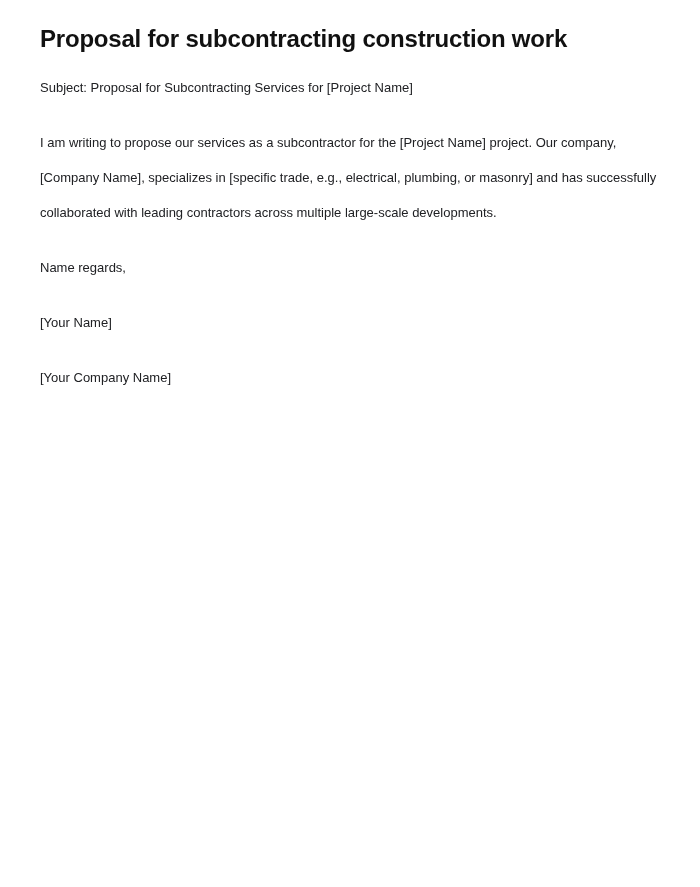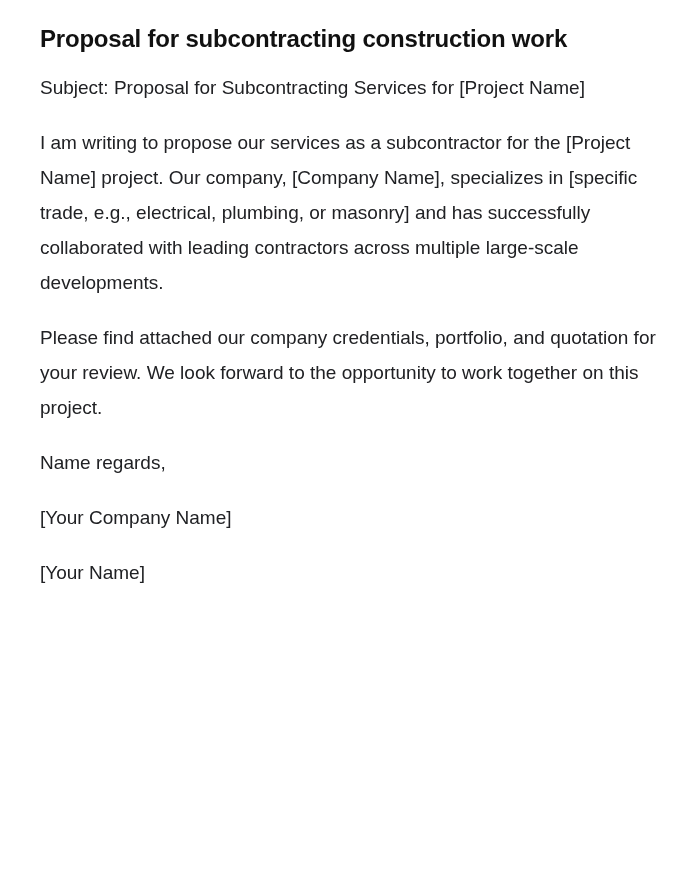--- a/index.html
+++ b/index.html
@@ -23,34 +23,33 @@
   }
   .doc-title {
     font-size: 24px;
     line-height: 34px;
     font-weight: bold;
     letter-spacing: -0.2px;
     margin: 0 0 14px 0;
     color: #111111;
   }
   .doc-paragraph {
-    font-size: 19px;
+    font-size: 13px;
     line-height: 35px;
     margin: 0 0 20px 0;
     color: #202124;
     font-weight: 400;
   }
   .doc-paragraph:last-child {
     margin-bottom: 0;
   }
 </style>
 </head>
 <body>
 
 <div class="document">
   <h1 class="doc-title">Proposal for subcontracting construction work</h1>
   <p class="doc-paragraph">Subject: Proposal for Subcontracting Services for [Project Name]</p>
   <p class="doc-paragraph">I am writing to propose our services as a subcontractor for the [Project Name] project. Our company, [Company Name], specializes in [specific trade, e.g., electrical, plumbing, or masonry] and has successfully collaborated with leading contractors across multiple large-scale developments.</p>
-  <p class="doc-paragraph">Please find attached our company credentials, portfolio, and quotation for your review. We look forward to the opportunity to work together on this project.</p>
   <p class="doc-paragraph">Name regards,</p>
+  <p class="doc-paragraph">[Your Name]</p>
   <p class="doc-paragraph">[Your Company Name]</p>
-  <p class="doc-paragraph">[Your Name]</p>
 </div>
 
 </body></html>

